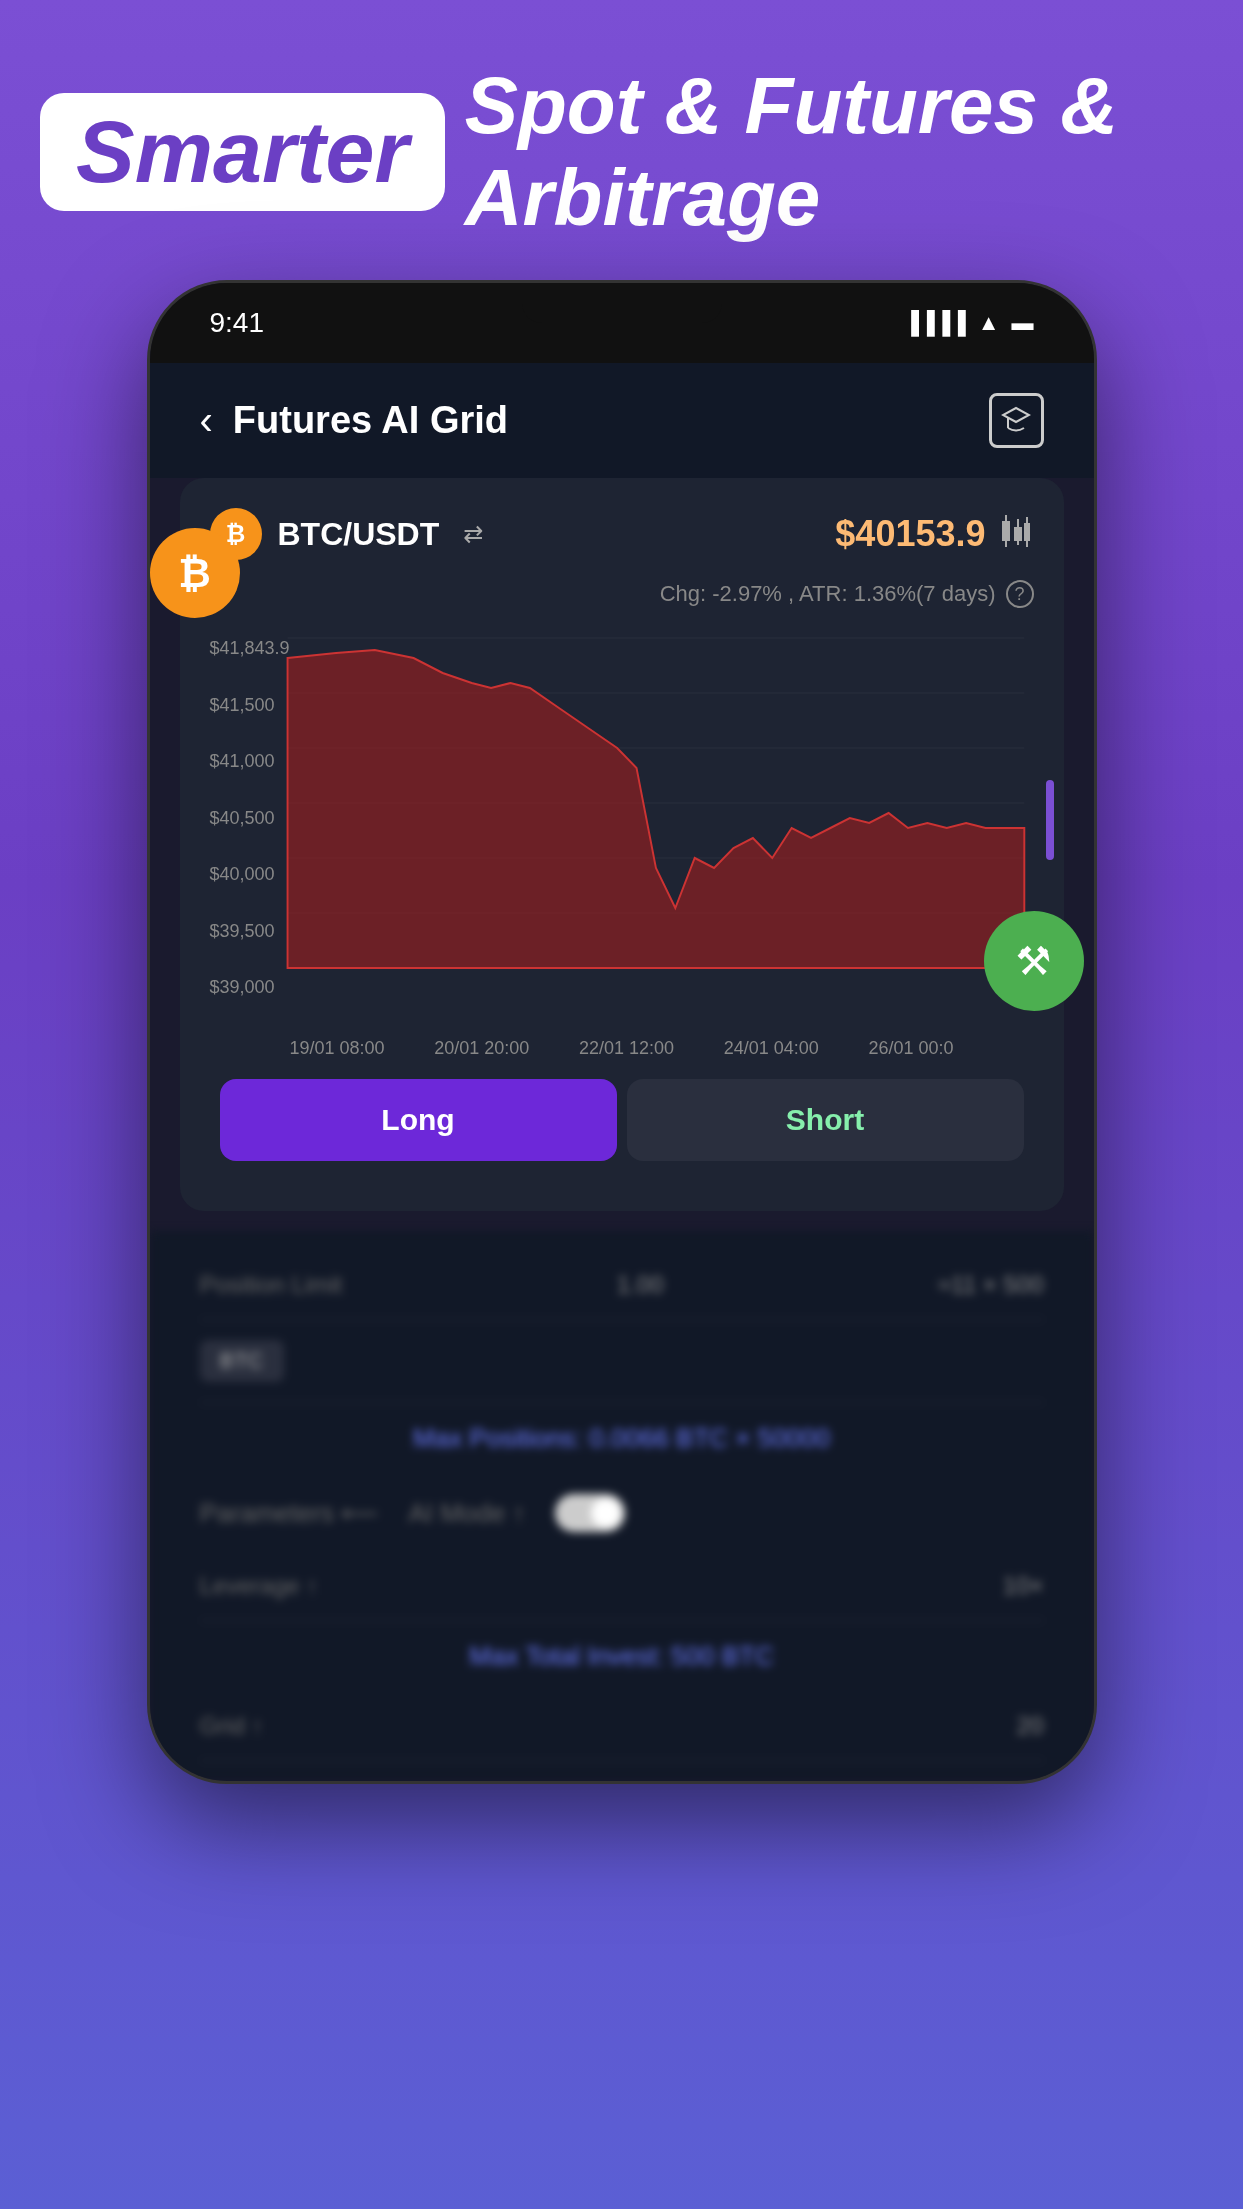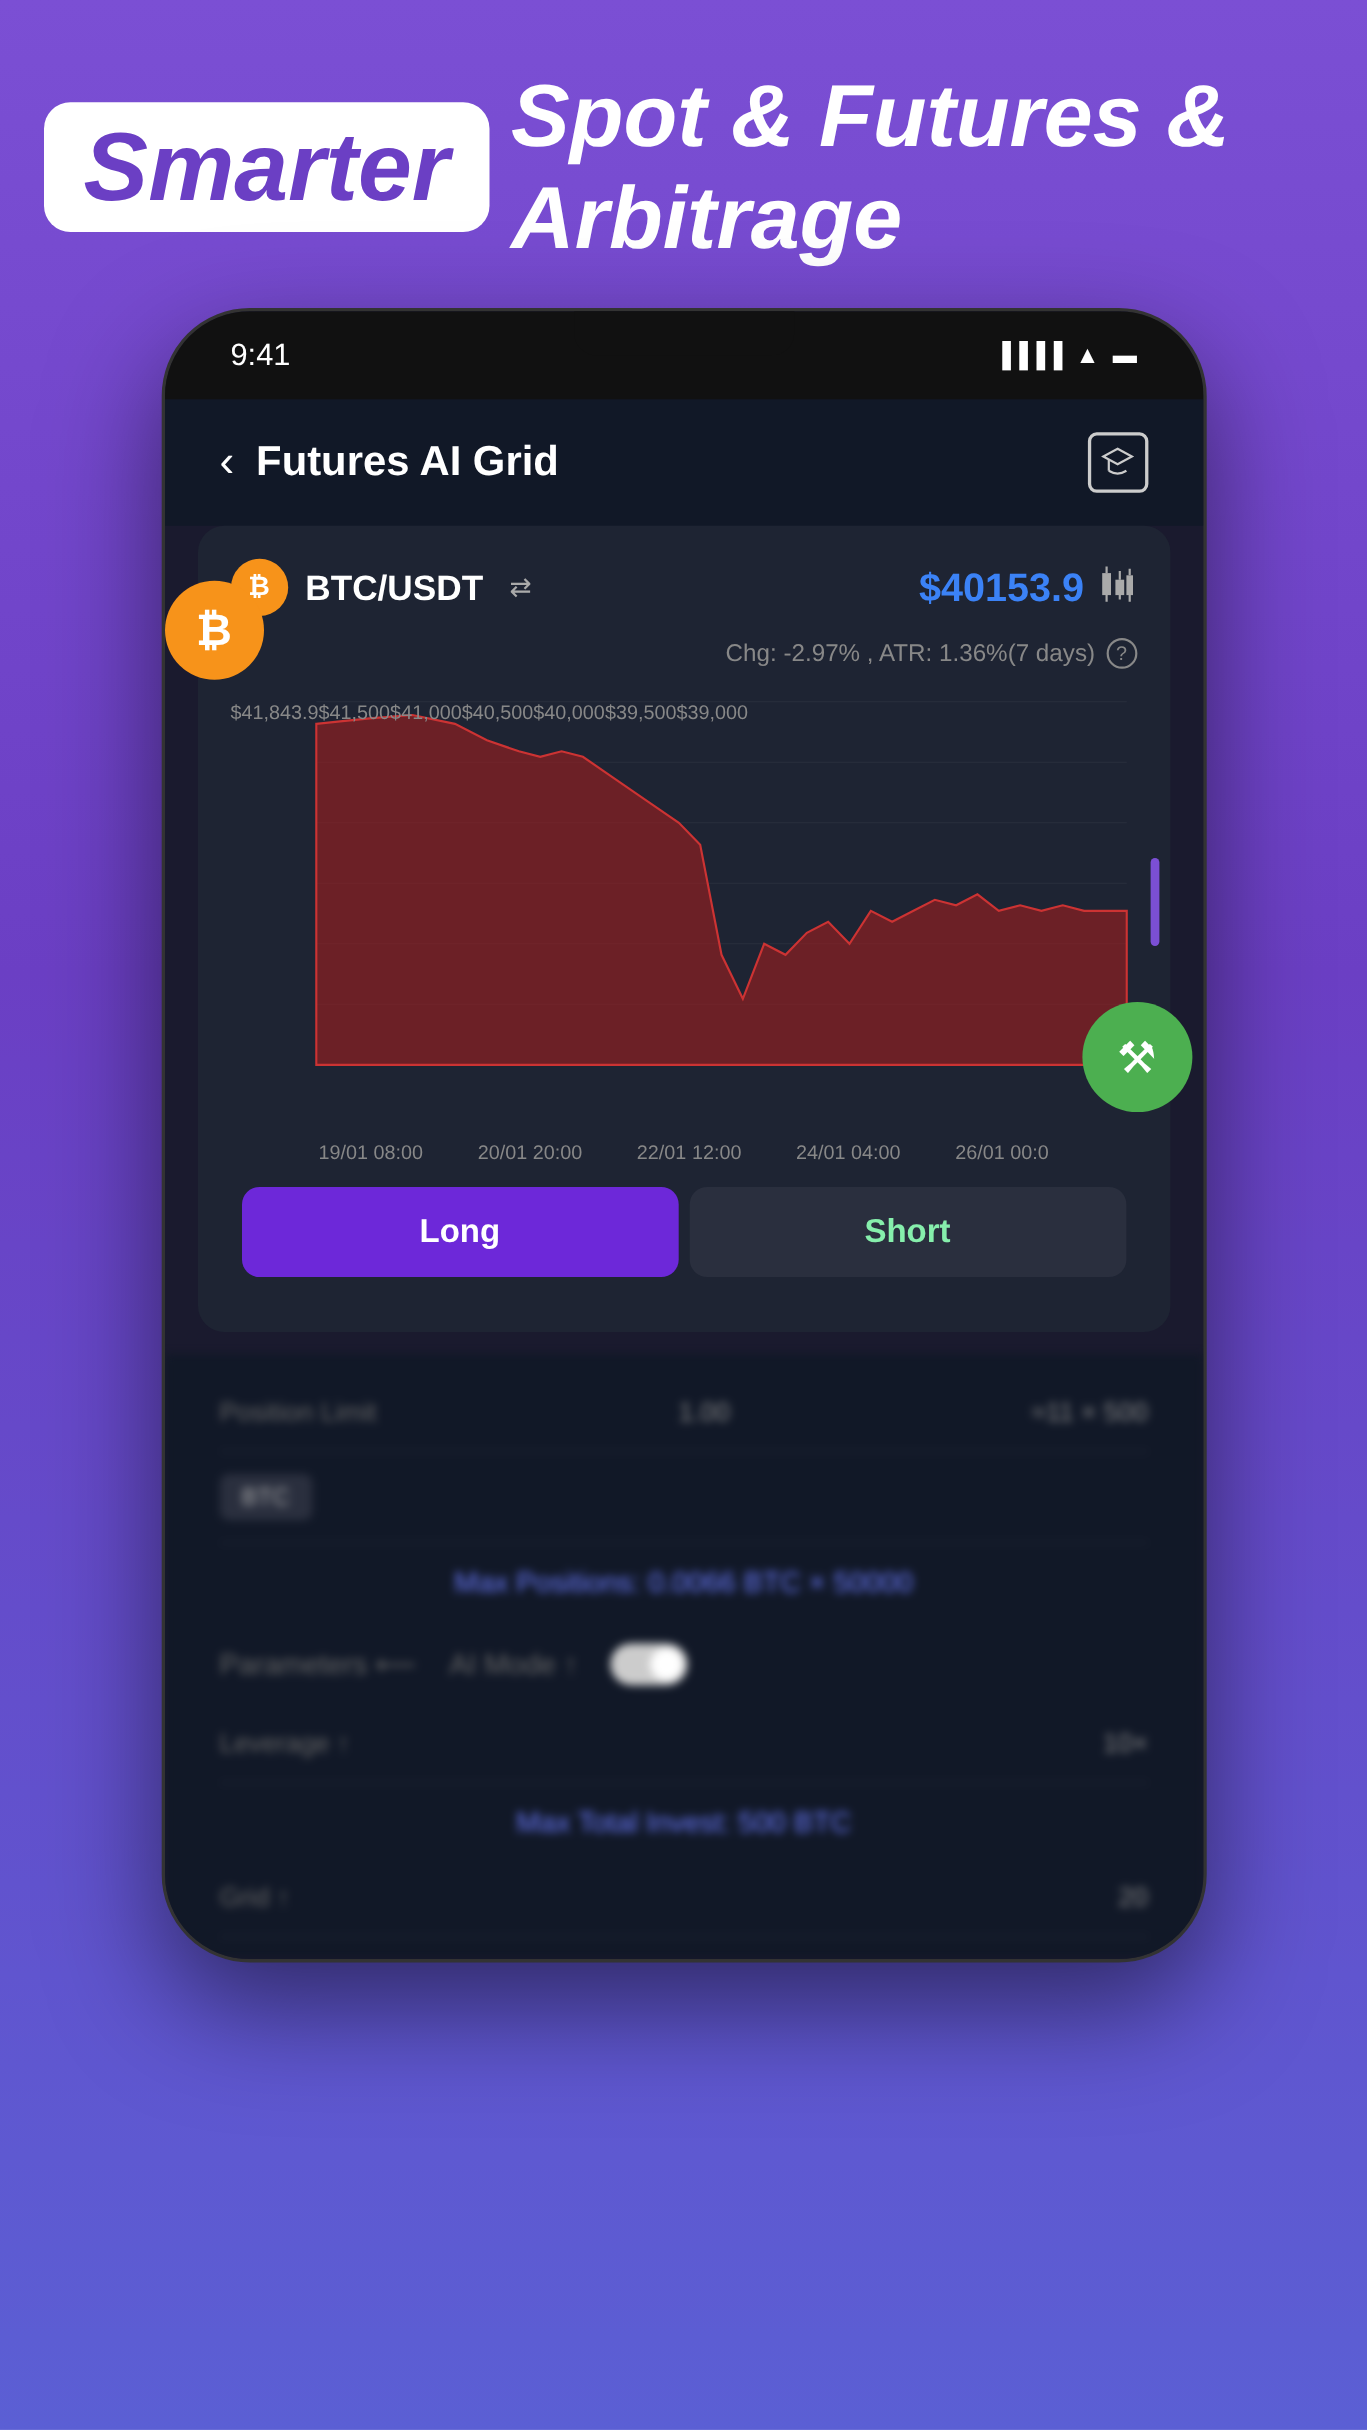--- a/index.html
+++ b/index.html
@@ -180,21 +180,21 @@
       color: white;
       font-size: 32px;
       font-weight: 700;
     }
     .swap-icon {
       color: #aaa;
       font-size: 24px;
       margin-left: 8px;
     }
     .btc-price {
-      color: #3b82f6;
+      color: #fdba74;
       font-size: 36px;
       font-weight: 700;
       display: flex;
       align-items: center;
       gap: 12px;
     }
     .candle-icon {
       color: #aaa;
       font-size: 24px;
     }
@@ -230,20 +230,21 @@
     .chart-svg {
       width: 100%;
       height: 100%;
     }
     .y-axis-labels {
       position: absolute;
       left: 0;
       top: 0;
       height: 100%;
       display: flex;
+      flex-direction: column;
       justify-content: space-between;
       padding: 10px 0;
     }
     .y-label {
       color: #888;
       font-size: 18px;
     }
     .x-axis-labels {
       display: flex;
       justify-content: space-between;

